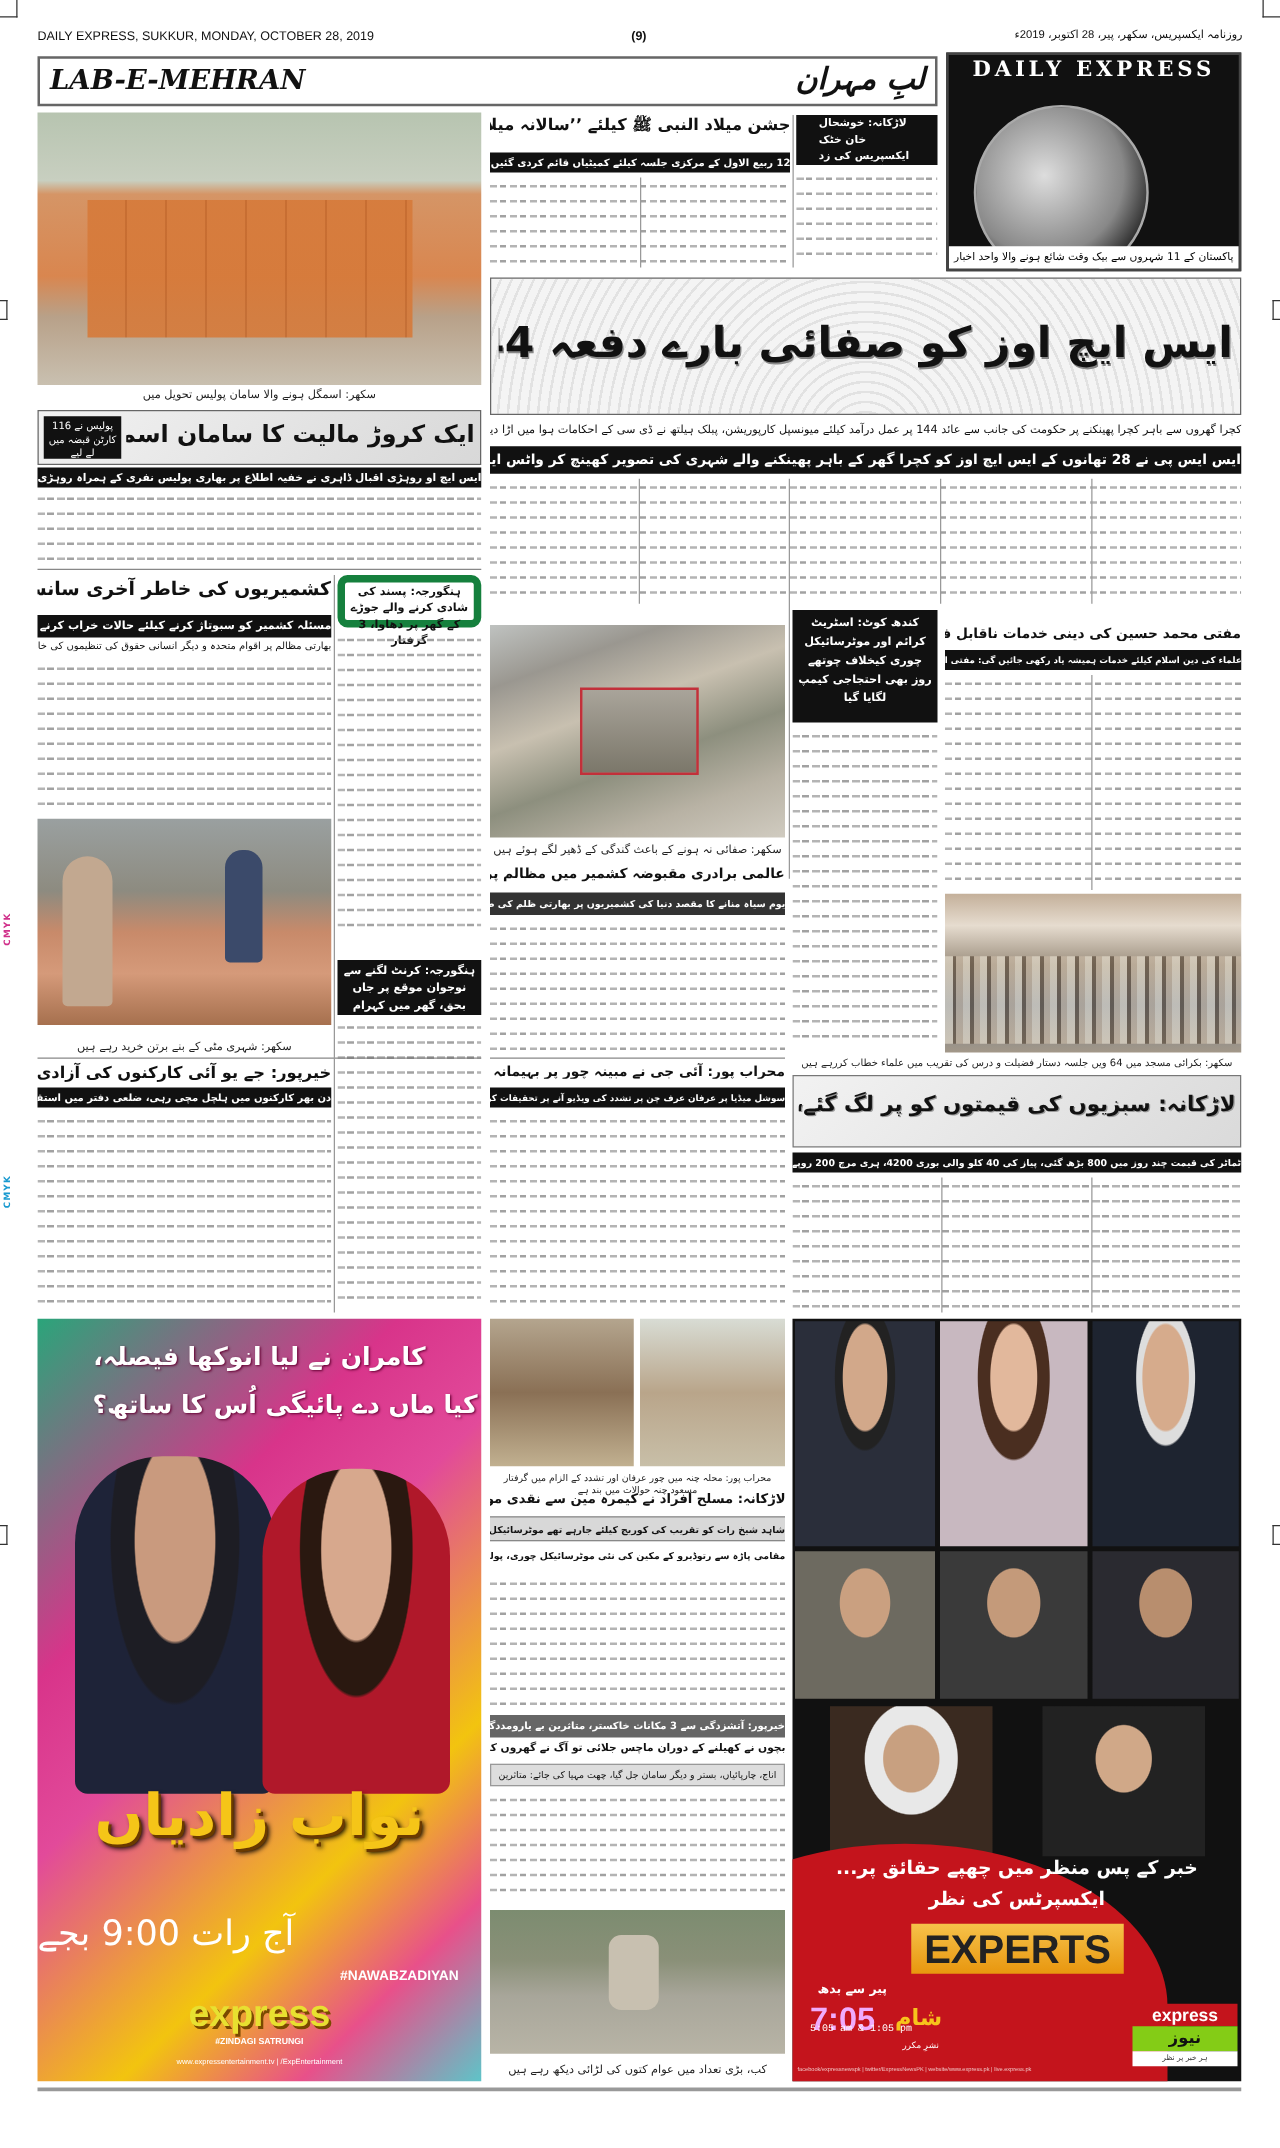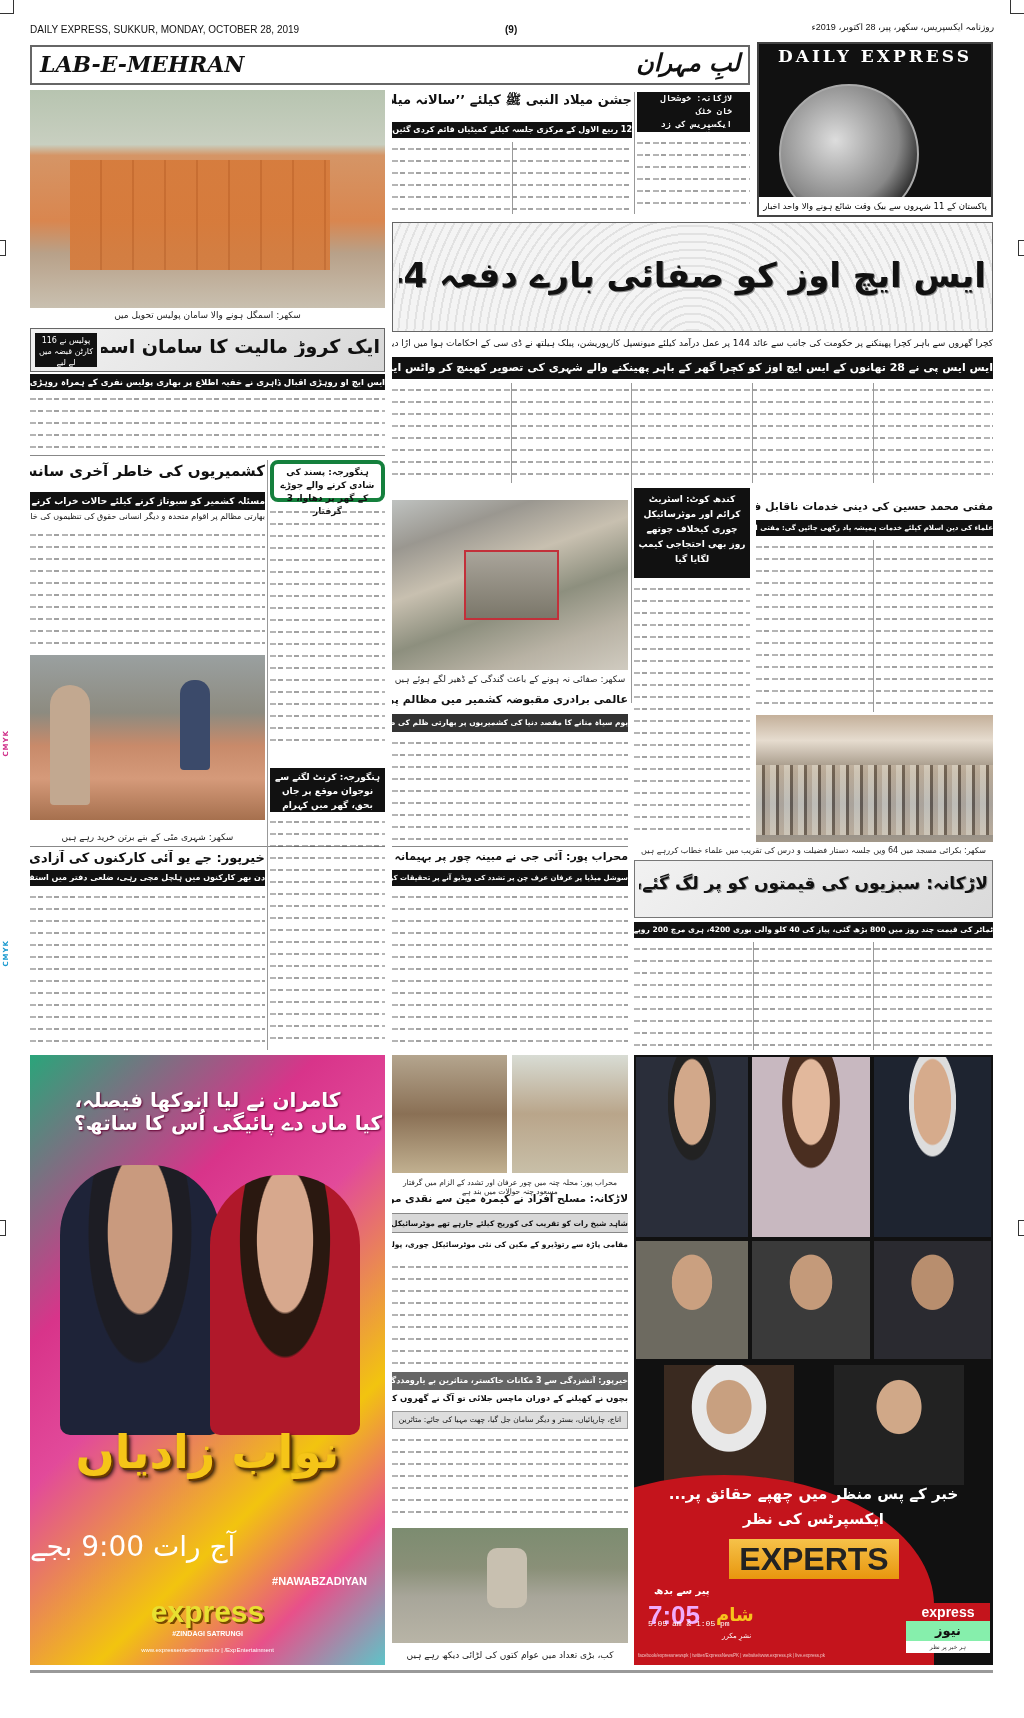--- a/index.html
+++ b/index.html
@@ -77,21 +77,21 @@
     <span class="ln"></span>
     <span class="ln"></span>
     <span class="ln"></span>
     <span class="ln"></span>
     <span class="ln"></span>
     <span class="ln"></span>
     <span class="ln"></span>
     <span class="ln"></span>
 </div>
 
-<div class="abs" style="left:270px;top:460px;width:115px;height:42px;border:4px solid #15803d;border-radius:8px;">
+<div class="abs" style="left:270px;top:460px;width:115px;height:42px;border:6px solid #15803d;border-radius:8px;">
   <div class="urdu" style="font-size:9px;line-height:13px;text-align:center;padding:2px 4px;font-weight:bold;">ہنگورجہ: پسند کی شادی کرنے والے جوڑے کے گھر پر دھاوا، 3 گرفتار</div>
 </div>
 <div class="body-text abs" style="left:270px;top:505px;width:115px;height:255px;">
   <span class="ln"></span>
     <span class="ln"></span>
     <span class="ln"></span>
     <span class="ln"></span>
     <span class="ln"></span>
     <span class="ln"></span>
     <span class="ln"></span>
@@ -153,21 +153,21 @@
     <span class="ln"></span>
     <span class="ln"></span>
     <span class="ln"></span>
     <span class="ln"></span>
     <span class="ln"></span>
     <span class="ln"></span>
 </div>
 <div class="vrule" style="left:267px;top:460px;height:590px;"></div>
 
 <div class="abs" style="left:30px;top:1055px;width:355px;height:610px;overflow:hidden;background:linear-gradient(135deg,#2aa57a 0%,#d8348a 30%,#e24a9a 45%,#f2c40f 70%,#e8508a 85%,#5ec4c8 100%);">
-  <div class="urdu" style="position:absolute;left:0;right:0;top:33px;text-align:center;color:#fff;font-size:20px;font-weight:bold;text-shadow:1px 1px 2px #603;">کامران نے لیا انوکھا فیصلہ،</div>
+  <div class="urdu" style="position:absolute;left:0;right:0;top:18px;text-align:center;color:#fff;font-size:20px;font-weight:bold;text-shadow:1px 1px 2px #603;">کامران نے لیا انوکھا فیصلہ،</div>
   <div class="urdu" style="position:absolute;left:0;right:0;top:56px;text-align:center;color:#fff;font-size:20px;font-weight:bold;text-shadow:1px 1px 2px #603;padding-left:41px;">کیا ماں دے پائیگی اُس کا ساتھ؟</div>
   <div class="abs" style="left:30px;top:110px;width:160px;height:270px;background:radial-gradient(ellipse at 50% 25%,#c99a7e 0 28%,#1d1d24 29% 45%,#1e2338 46%);border-radius:70px 70px 10px 10px;"></div>
   <div class="abs" style="left:180px;top:120px;width:150px;height:260px;background:radial-gradient(ellipse at 50% 25%,#d7a88d 0 26%,#2a1810 27% 42%,#b0182a 43%);border-radius:70px 70px 10px 10px;"></div>
   <div class="urdu" style="position:absolute;left:0;right:0;top:370px;text-align:center;color:#f5c518;font-size:46px;font-weight:bold;text-shadow:2px 2px 0 #6a3a00,3px 3px 4px #000;">نواب زادیاں</div>
   <div class="urdu" style="position:absolute;left:0;right:0;top:475px;text-align:left;color:#fff;font-size:28px;font-weight:normal;">آج رات 9:00 بجے</div>
   <div class="abs" style="right:18px;top:520px;color:#fff;font-family:'Liberation Sans',sans-serif;font-weight:bold;font-size:11px;">#NAWABZADIYAN</div>
   <div class="abs" style="left:0;right:0;top:540px;text-align:center;color:#e8e030;font-family:'Liberation Sans',sans-serif;font-weight:bold;font-size:30px;text-shadow:2px 2px 0 #7a4a00;">express</div>
   <div class="abs" style="left:0;right:0;top:575px;text-align:center;color:#fff;font-family:'Liberation Sans',sans-serif;font-weight:bold;font-size:7px;">#ZINDAGI SATRUNGI</div>
   <div class="abs" style="left:0;right:0;top:592px;text-align:center;color:#fff;font-family:'Liberation Sans',sans-serif;font-size:6px;">www.expressentertainment.tv  |  /ExpEntertainment</div>
 </div>
@@ -178,21 +178,21 @@
   <span class="ln"></span>
     <span class="ln"></span>
     <span class="ln"></span>
     <span class="ln"></span>
     <span class="ln"></span>
     <span class="ln"></span>
 </div>
 <div class="vrule" style="left:512px;top:142px;height:72px;"></div>
 
 <div class="abs" style="left:637px;top:92px;width:113px;height:40px;background:#111;">
-  <div class="urdu" style="color:#fff;font-size:8.5px;line-height:13px;text-align:right;padding:1px 18px;font-weight:bold;font-family:Liberation Mono, monospace;">لاڑکانہ: خوشحال خان خٹک ایکسپریس کی زد میں آکر 45 سالہ شخص جاں بحق</div>
+  <div class="urdu" style="color:#fff;font-size:8.5px;line-height:13px;text-align:left;padding:1px 18px;font-weight:bold;">لاڑکانہ: خوشحال خان خٹک ایکسپریس کی زد میں آکر 45 سالہ شخص جاں بحق</div>
 </div>
 <div class="body-text abs" style="left:637px;top:136px;width:113px;height:78px;">
   <span class="ln"></span>
     <span class="ln"></span>
     <span class="ln"></span>
     <span class="ln"></span>
     <span class="ln"></span>
     <span class="ln"></span>
 </div>
 <div class="vrule" style="left:634px;top:92px;height:122px;"></div>
@@ -379,18 +379,18 @@
   <div class="urdu abs" style="left:0;right:0;top:455px;text-align:center;color:#fff;font-size:15px;font-weight:bold;">ایکسپرٹس کی نظر</div>
   <div class="abs" style="left:95px;top:484px;width:170px;height:40px;background:linear-gradient(180deg,#f6c24a,#e8960e);color:#222;text-align:center;font-family:'Liberation Sans',sans-serif;font-weight:bold;font-size:32px;line-height:40px;">EXPERTS</div>
   <div class="urdu abs" style="left:20px;top:530px;width:80px;text-align:left;color:#fff;font-size:10px;font-weight:bold;">پیر سے بدھ</div>
   <div class="abs" style="left:14px;top:545px;color:#f0abfc;font-family:'Liberation Sans',sans-serif;font-weight:bold;font-size:26px;">7:05</div>
   <div class="urdu abs" style="left:82px;top:549px;color:#f7c31c;font-size:18px;font-weight:bold;">شام</div>
   <div class="abs" style="left:14px;top:564px;color:#fff;font-family:Liberation Mono, monospace;font-size:8px;">5:05 am &amp; 1:05 pm</div>
   <div class="urdu abs" style="left:88px;top:577px;color:#fff;font-size:7px;">نشرِ مکرر</div>
   <div class="abs" style="left:4px;top:598px;color:#f0c0c0;font-family:'Liberation Sans',sans-serif;font-size:4.5px;white-space:nowrap;">facebook/expressnewspk | twitter/ExpressNewsPK | website/www.express.pk | live.express.pk</div>
   <div class="abs" style="left:272px;top:548px;width:84px;height:58px;">
     <div style="background:#c4141c;color:#fff;font-family:'Liberation Sans',sans-serif;font-weight:bold;font-size:14px;text-align:center;line-height:18px;">express</div>
-    <div class="urdu" style="background:#86efac;color:#111;font-size:13px;text-align:center;line-height:20px;font-weight:bold;">نیوز</div>
+    <div class="urdu" style="background:#84cc16;color:#111;font-size:13px;text-align:center;line-height:20px;font-weight:bold;">نیوز</div>
     <div class="urdu" style="background:#fff;color:#333;font-size:6px;text-align:center;line-height:12px;">ہر خبر پر نظر</div>
   </div>
 </div>
 
 <div class="rule" style="left:30px;top:1670px;width:963px;height:3px;background:#999;"></div>
 
 </body></html>

